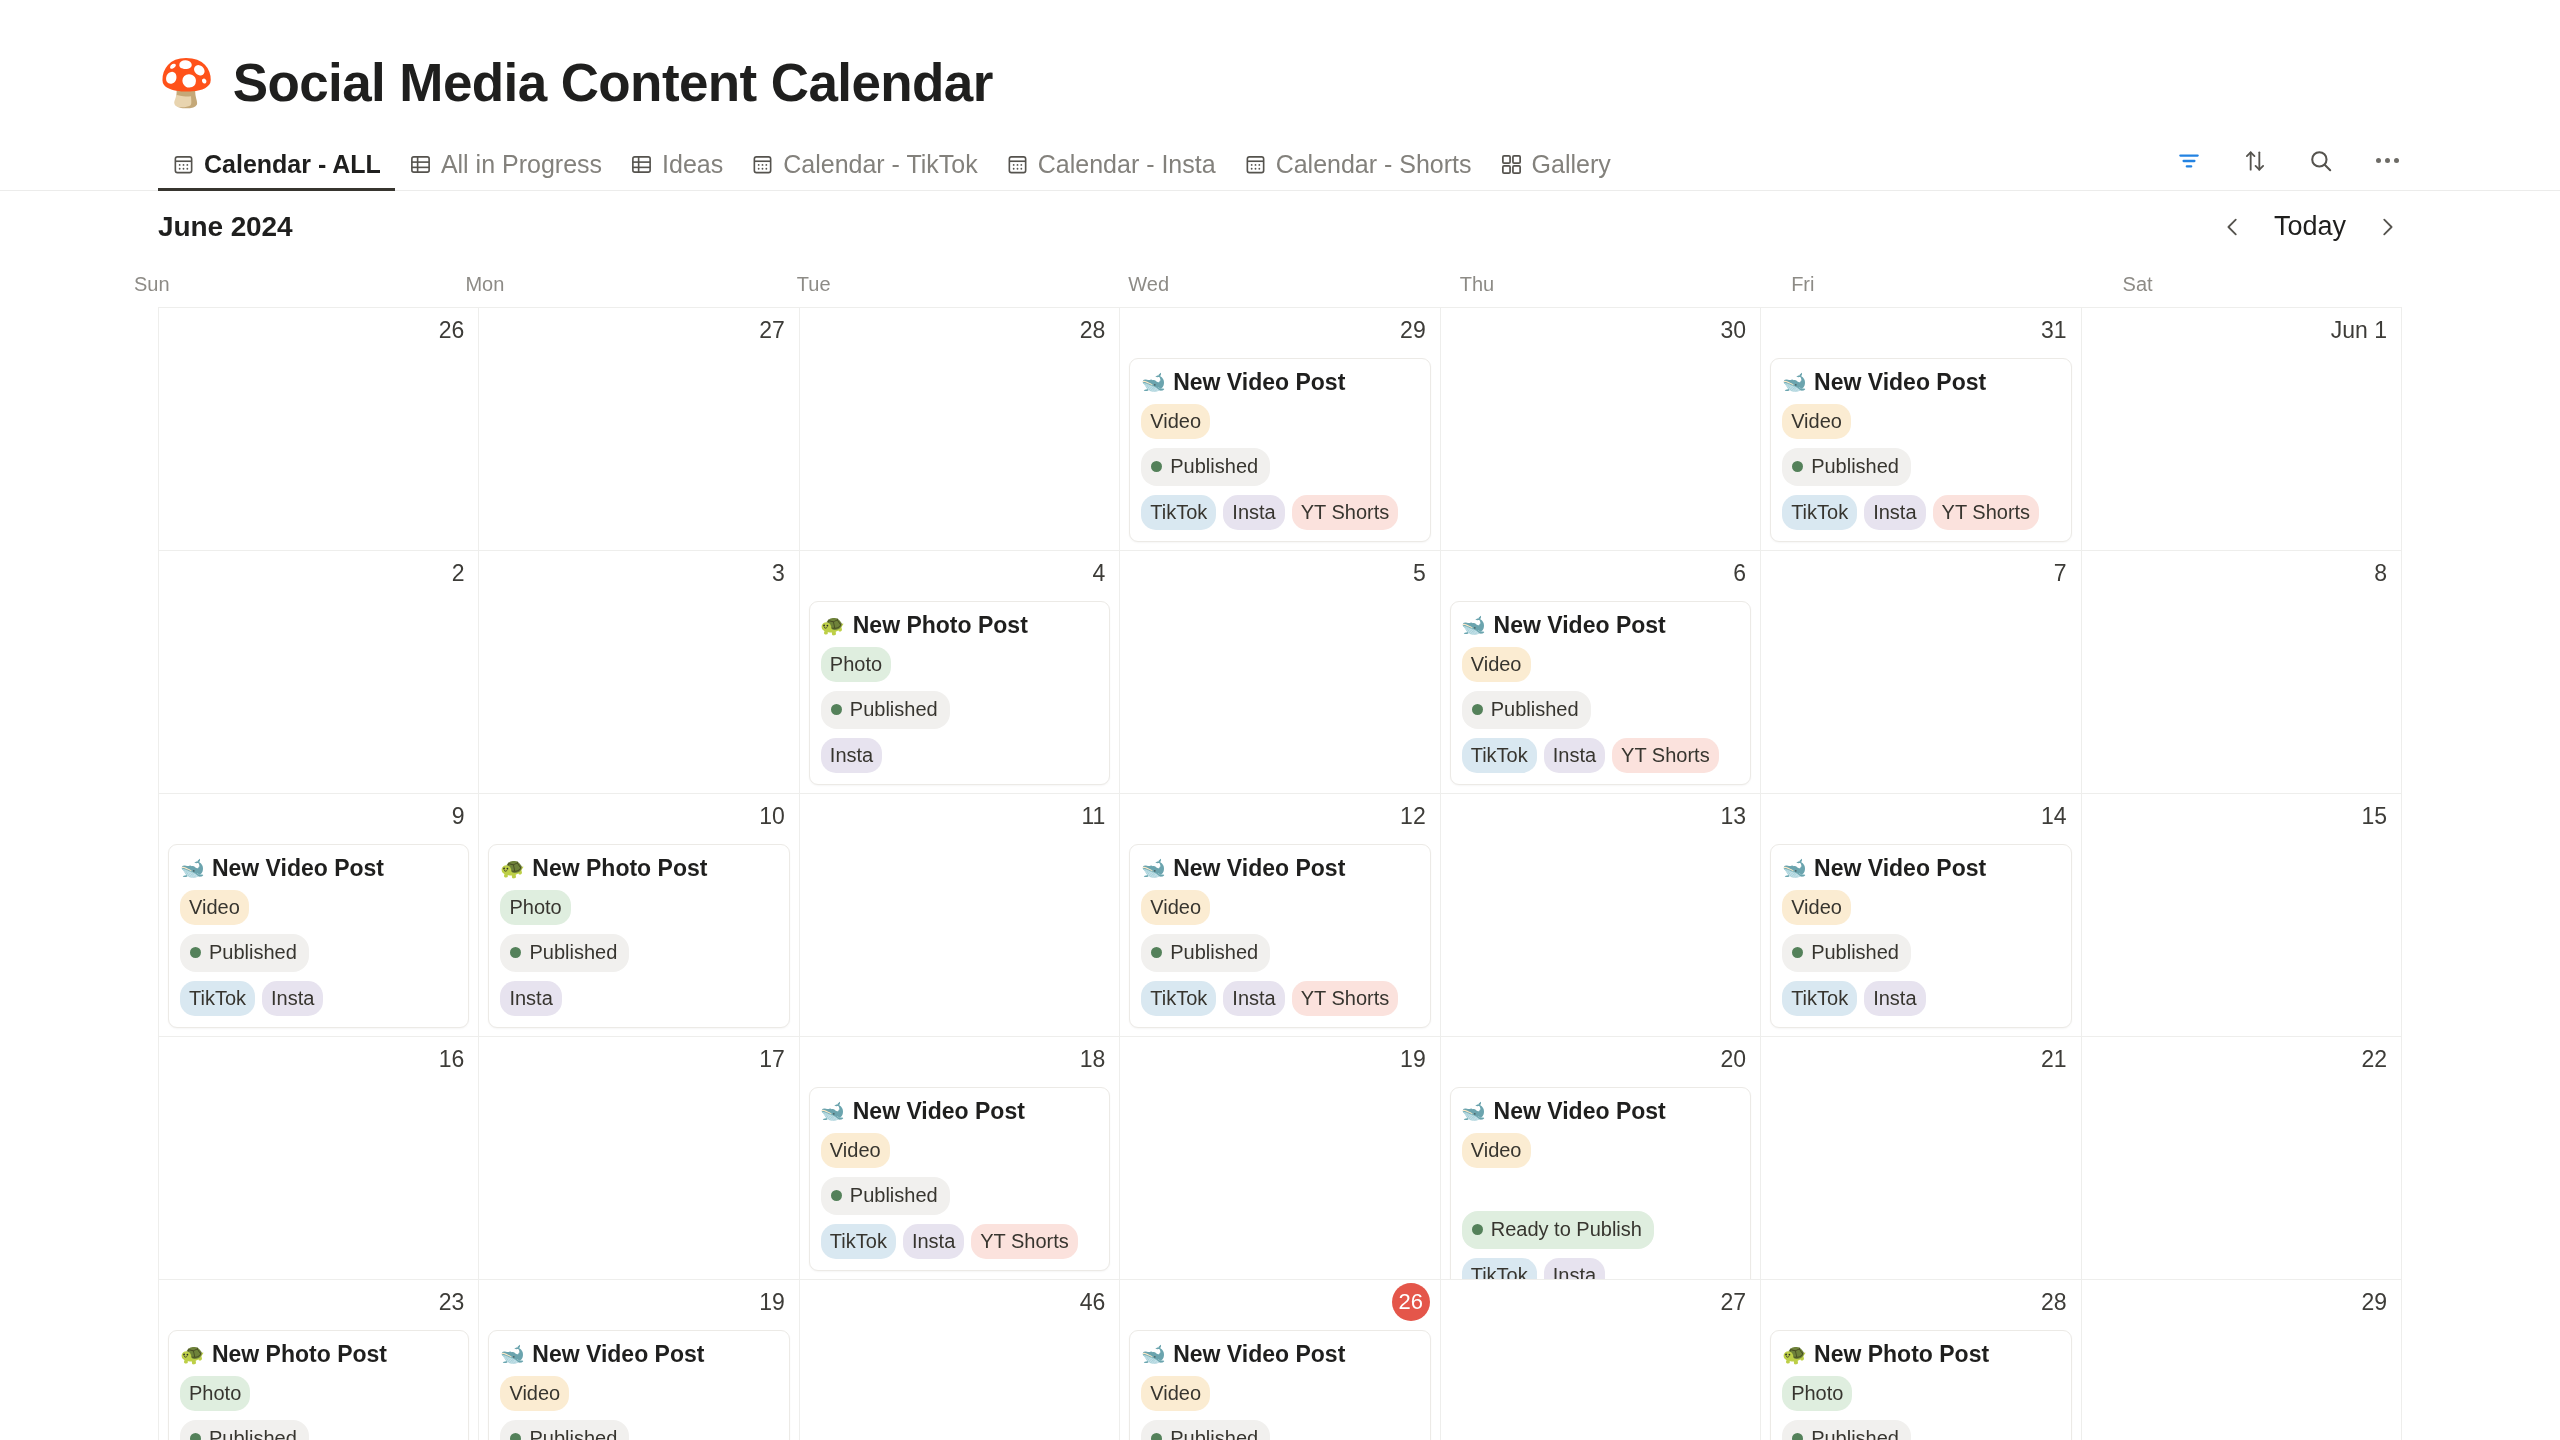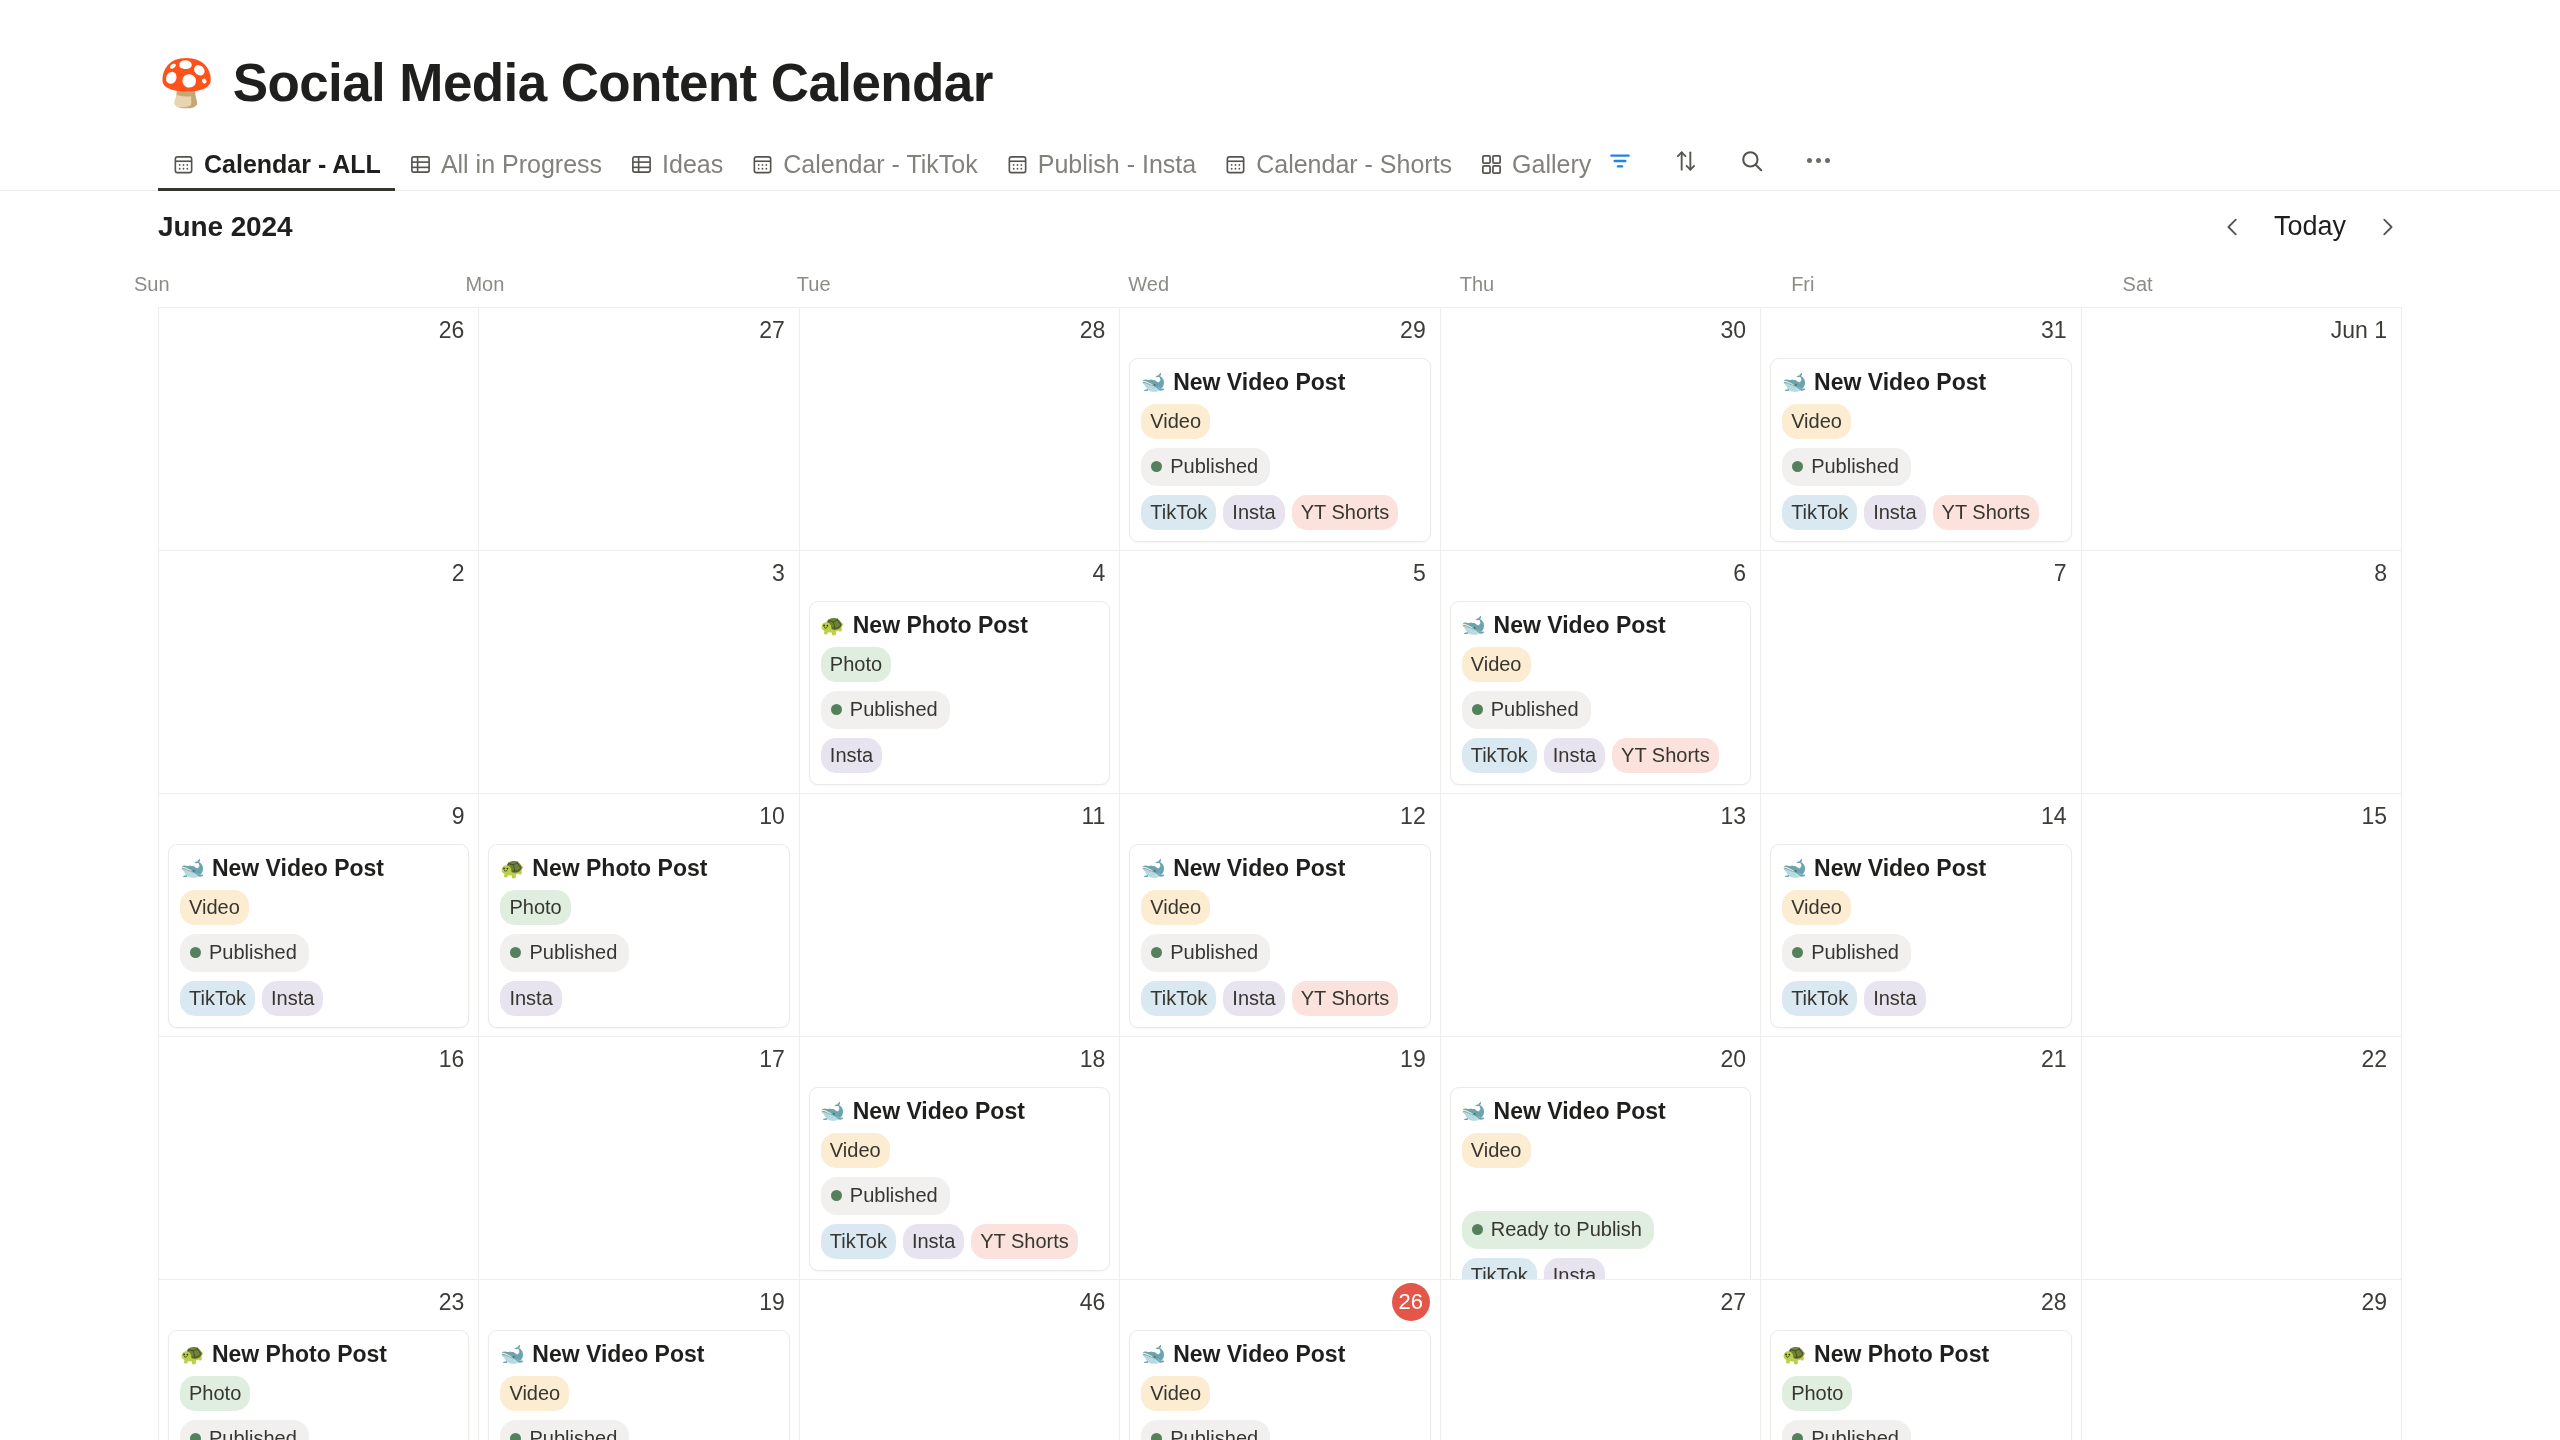--- a/index.html
+++ b/index.html
@@ -32,20 +32,21 @@
     line-height: 1;
     display: inline-block;
   }
 
   
   .tabbar {
     margin-top: 22px;
     padding: 0 158px 0 158px;
     display: flex;
     align-items: flex-end;
+    justify-content: space-between;
     border-bottom: 1.6px solid #ececeb;
     height: 58px;
   }
   .tabs {
     display: flex;
     align-items: flex-end;
     gap: 0px;
     height: 100%;
   }
   .tab {
@@ -309,21 +310,21 @@
             <rect x="3.5" y="4" width="17" height="16.5" rx="2.2"></rect>
             <line x1="3.5" y1="8.6" x2="20.5" y2="8.6"></line>
             <circle cx="8" cy="12.4" r="0.95" fill="#55534e" stroke="none"></circle>
             <circle cx="12" cy="12.4" r="0.95" fill="#55534e" stroke="none"></circle>
             <circle cx="16" cy="12.4" r="0.95" fill="#55534e" stroke="none"></circle>
             <circle cx="8" cy="16.4" r="0.95" fill="#55534e" stroke="none"></circle>
             <circle cx="12" cy="16.4" r="0.95" fill="#55534e" stroke="none"></circle>
             <circle cx="16" cy="16.4" r="0.95" fill="#55534e" stroke="none"></circle>
           </svg>
         </span>
-        <span>Publish - Insta</span>
+        <span>Calendar - Insta</span>
       </div>
       <div class="tab">
         <span class="tab-icon">
           <svg width="23" height="23" viewBox="0 0 24 24" fill="none" stroke="#55534e" stroke-width="1.7">
             <rect x="3.5" y="4" width="17" height="16.5" rx="2.2"></rect>
             <line x1="3.5" y1="8.6" x2="20.5" y2="8.6"></line>
             <circle cx="8" cy="12.4" r="0.95" fill="#55534e" stroke="none"></circle>
             <circle cx="12" cy="12.4" r="0.95" fill="#55534e" stroke="none"></circle>
             <circle cx="16" cy="12.4" r="0.95" fill="#55534e" stroke="none"></circle>
             <circle cx="8" cy="16.4" r="0.95" fill="#55534e" stroke="none"></circle>

